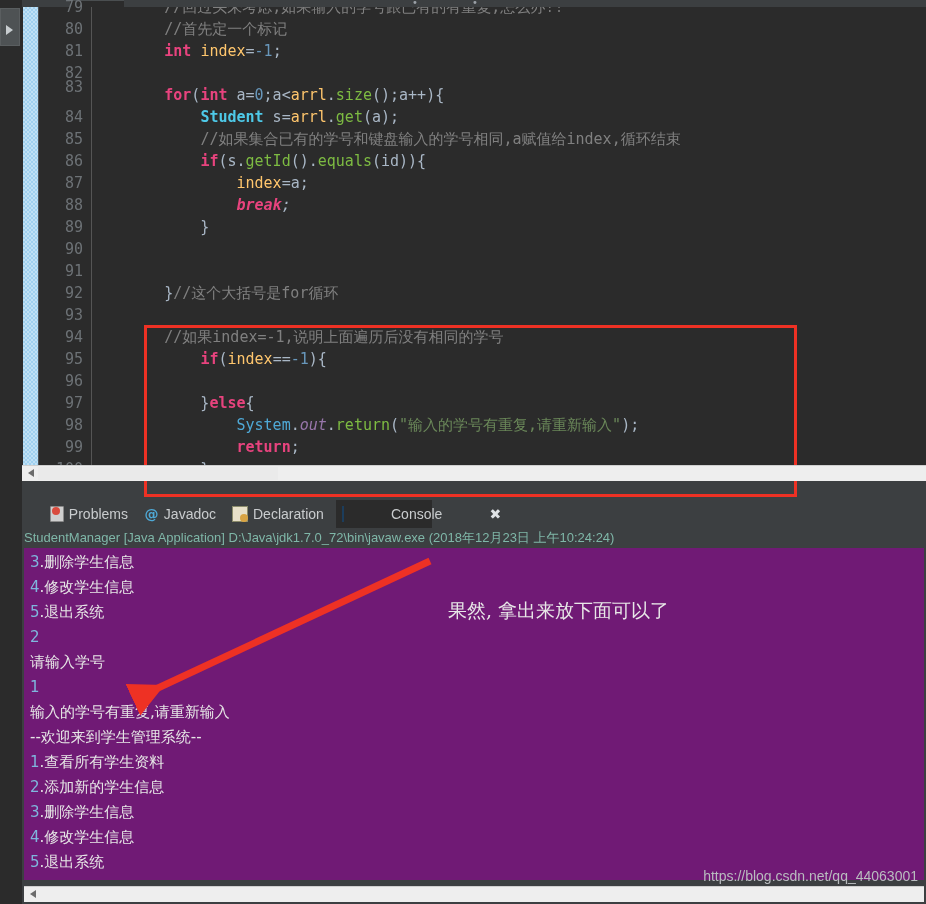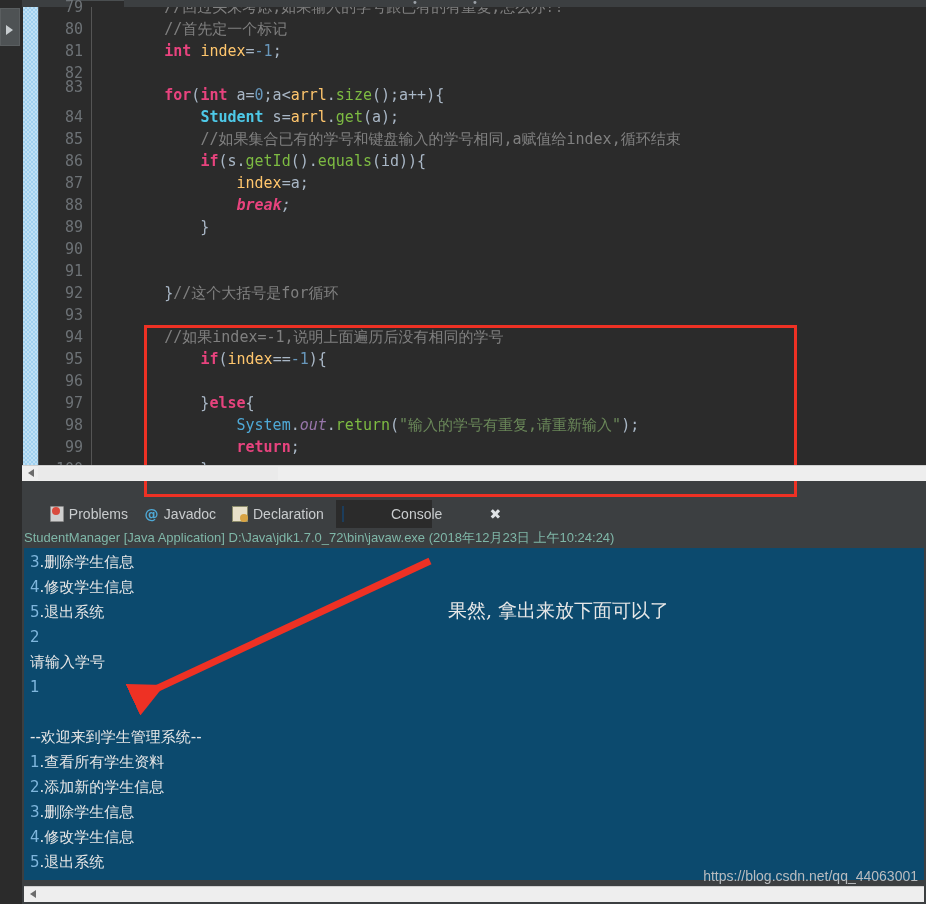--- a/index.html
+++ b/index.html
@@ -164,21 +164,21 @@
   }
 
   .console-header {
     position: absolute; left: 2px; top: 31px; width: 900px; height: 20px;
     font-family: "Liberation Sans", sans-serif;
     font-size: 13px; color: #7fb7a8;
     line-height: 20px; white-space: pre;
   }
   .console-body {
     position: absolute; left: 2px; top: 51px; width: 900px; height: 332px;
-    background: #0c4a6e; overflow: hidden;
+    background: #701a75; overflow: hidden;
   }
   .cline {
     position: absolute; left: 6px;
     white-space: pre;
     font-family: "DejaVu Sans", sans-serif;
     font-size: 15px; line-height: 25px; height: 25px;
     color: #e6e6e6;
   }
   .cnum { color: #7fb6dd; }
 
@@ -314,20 +314,21 @@
 
     <div class="console-header">StudentManager [Java Application] D:\Java\jdk1.7.0_72\bin\javaw.exe (2018年12月23日 上午10:24:24)</div>
 
     <div class="console-body">
         <div class="cline" style="top: 2px;"><span class="cnum">3</span><span>.删除学生信息</span></div>
         <div class="cline" style="top: 27px;"><span class="cnum">4</span><span>.修改学生信息</span></div>
         <div class="cline" style="top: 52px;"><span class="cnum">5</span><span>.退出系统</span></div>
         <div class="cline" style="top: 77px;"><span class="cnum">2</span><span></span></div>
         <div class="cline" style="top: 102px;"><span>请输入学号</span></div>
         <div class="cline" style="top: 127px;"><span class="cnum">1</span><span></span></div>
+        <div class="cline" style="top: 152px;"><span>输入的学号有重复,请重新输入</span></div>
         <div class="cline" style="top: 177px;"><span>--欢迎来到学生管理系统--</span></div>
         <div class="cline" style="top: 202px;"><span class="cnum">1</span><span>.查看所有学生资料</span></div>
         <div class="cline" style="top: 227px;"><span class="cnum">2</span><span>.添加新的学生信息</span></div>
         <div class="cline" style="top: 252px;"><span class="cnum">3</span><span>.删除学生信息</span></div>
         <div class="cline" style="top: 277px;"><span class="cnum">4</span><span>.修改学生信息</span></div>
         <div class="cline" style="top: 302px;"><span class="cnum">5</span><span>.退出系统</span></div>
       </div>
 
     <div class="v-scroll-bottom">
       <div class="left-arrow"></div>

